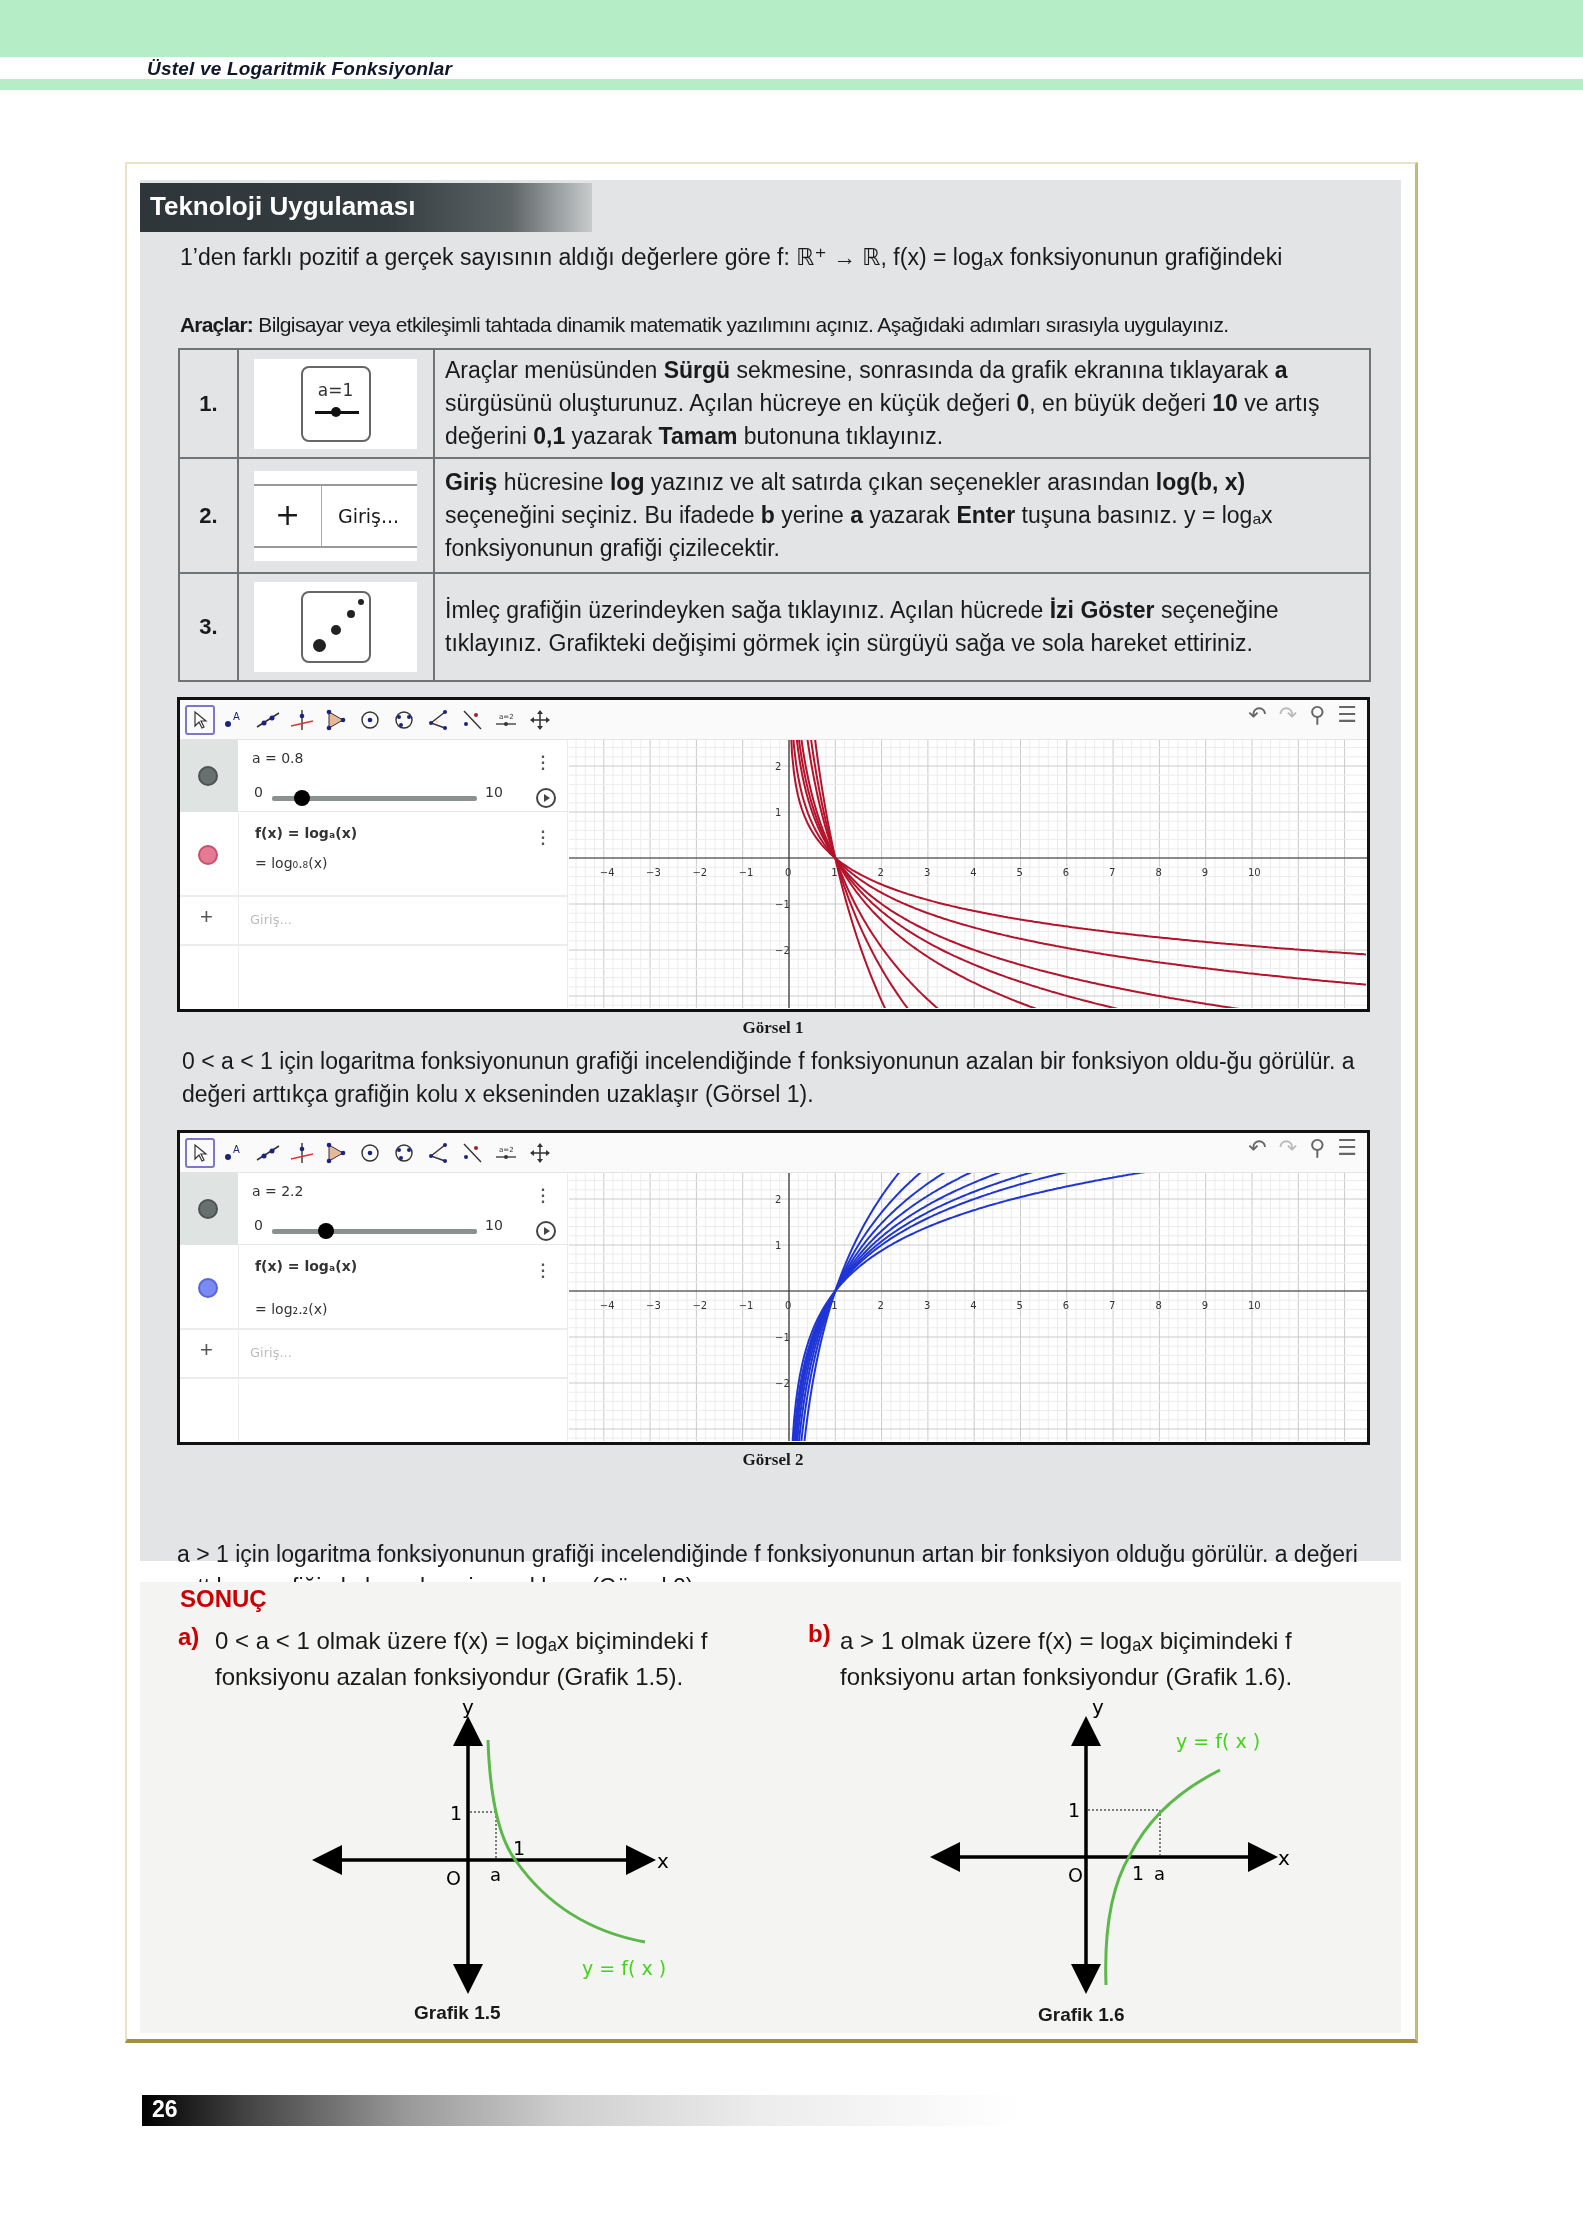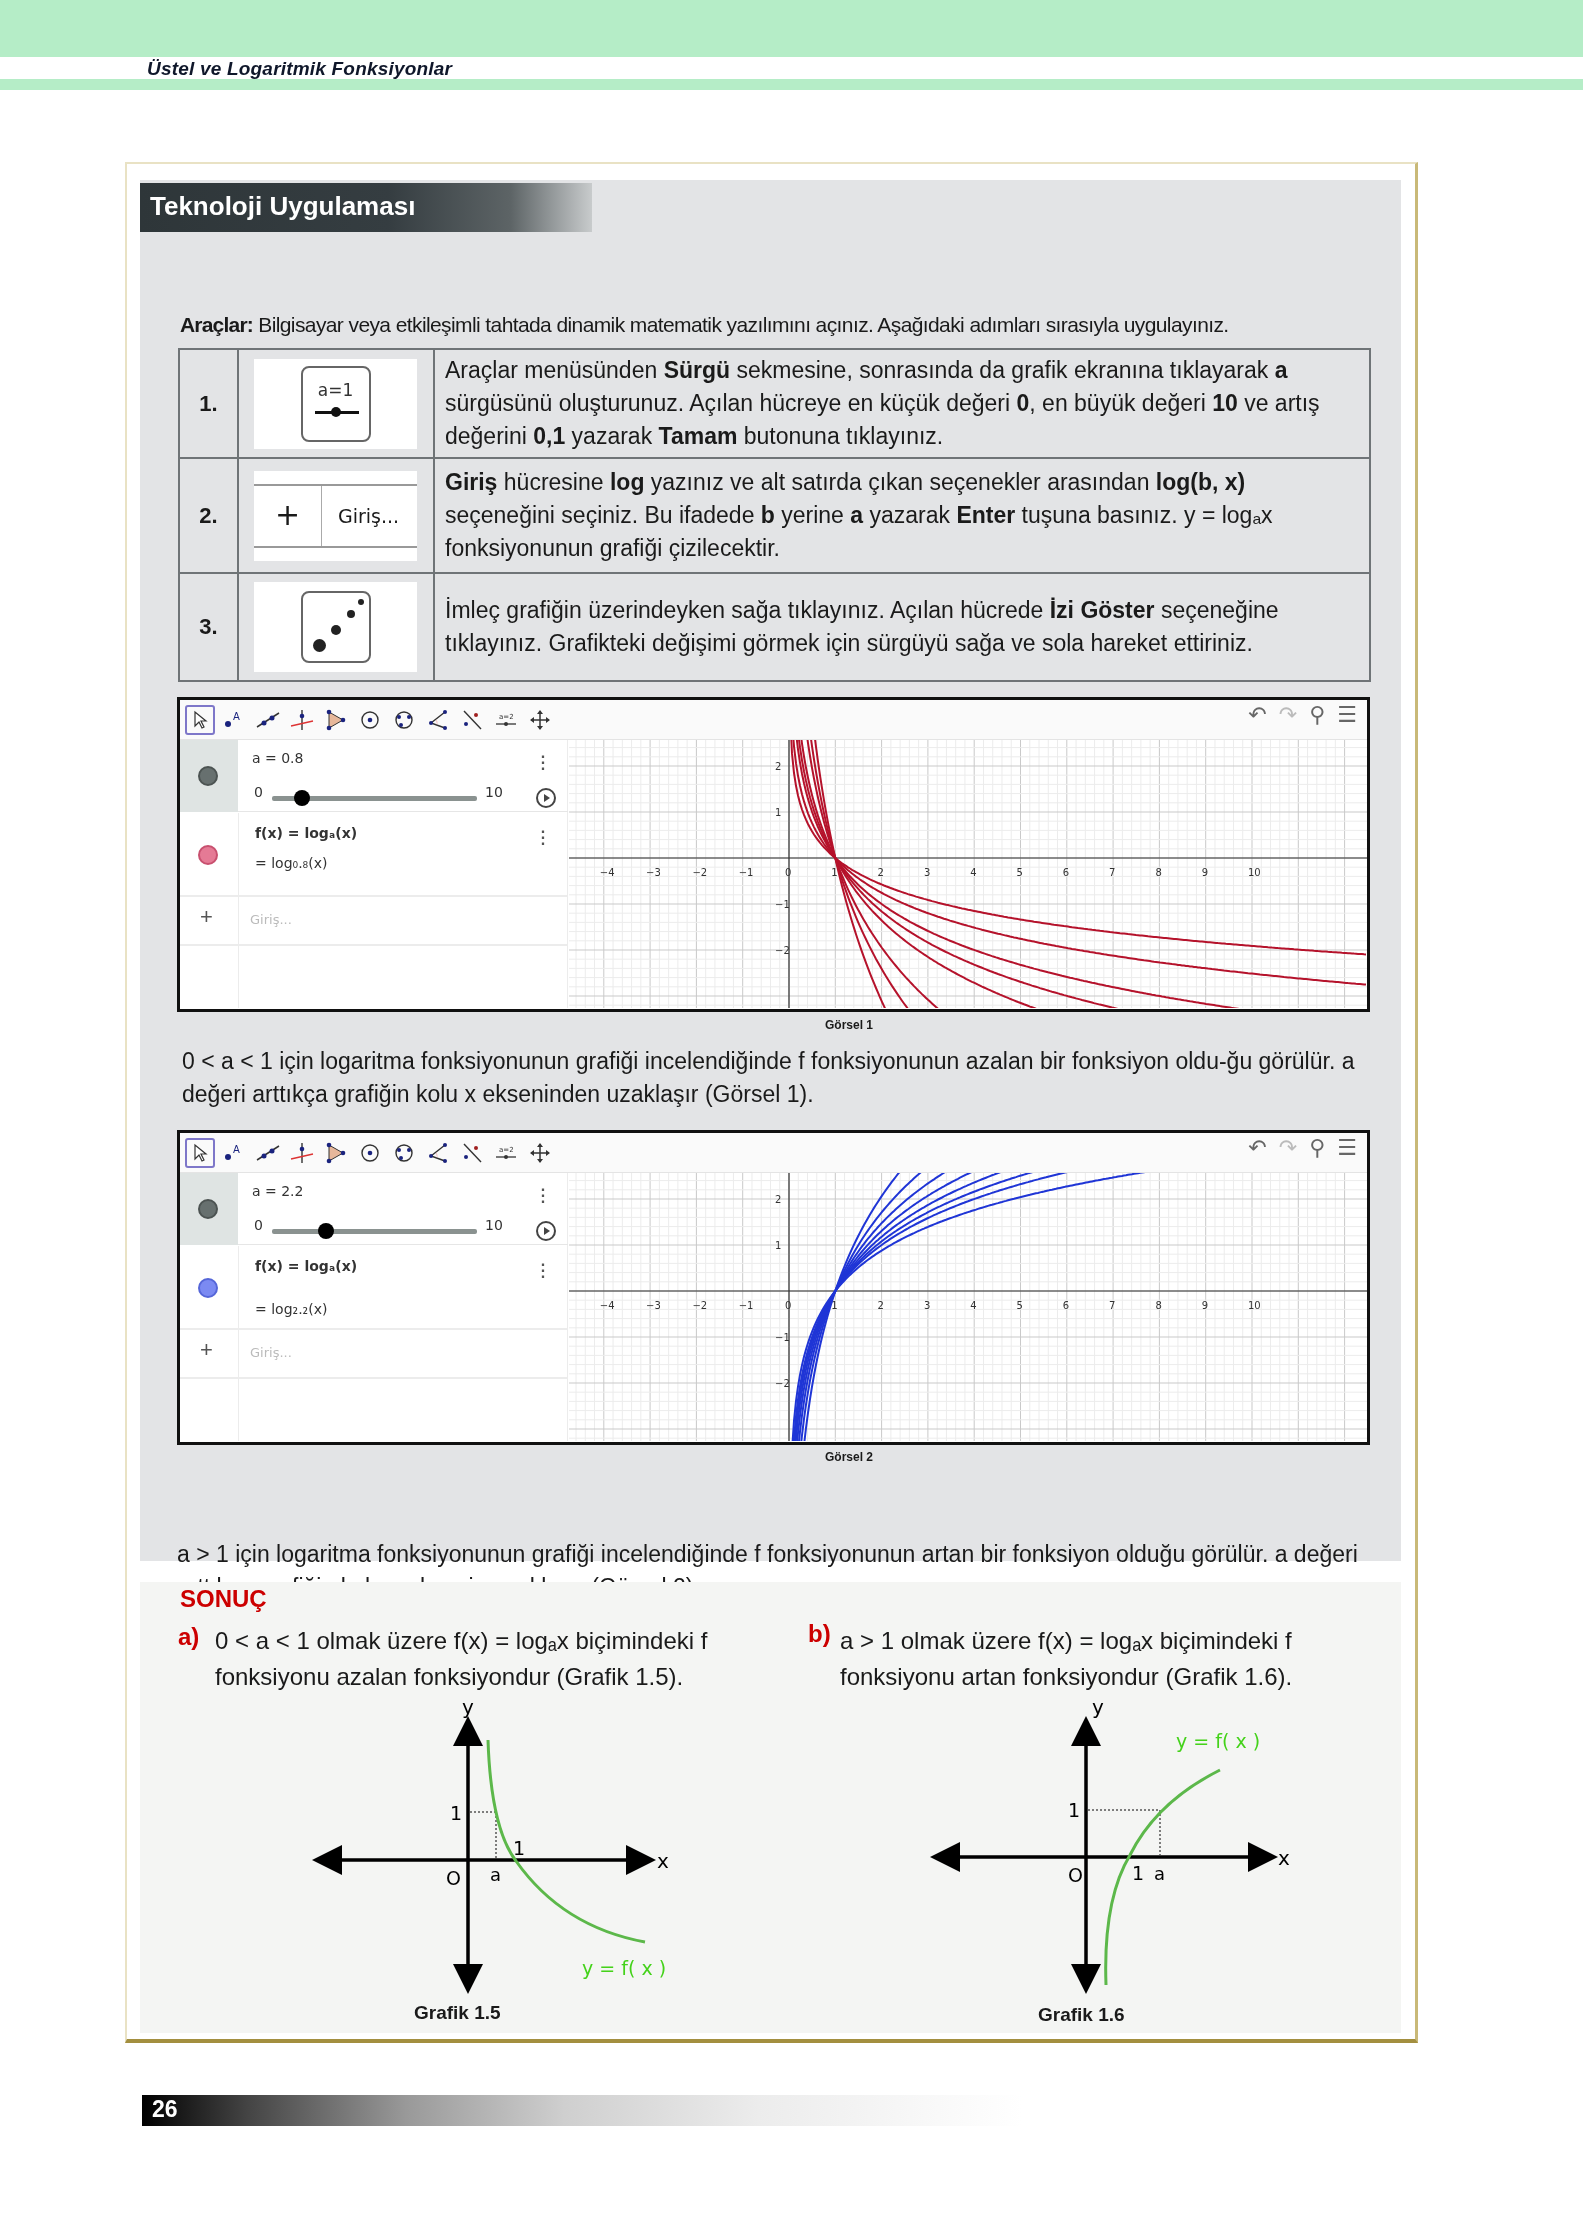--- a/index.html
+++ b/index.html
@@ -42,21 +42,21 @@
   .alg-vline { position: absolute; left: 58px; top: 73px; width: 1px; height: 195px; background: #ececec; }
   .alg-text { position: absolute; font-size: 14px; color: #333; font-family: "DejaVu Sans", sans-serif; }
   .alg-slider-track { position: absolute; left: 92px; top: 56px; width: 205px; height: 5px; background: #8a9290; border-radius: 2px; }
   .alg-slider-knob { position: absolute; width: 16px; height: 16px; border-radius: 50%; background: #000; top: 50px; }
   .kebab { position: absolute; right: 22px; font-size: 16px; font-weight: bold; color: #555; line-height: 6px; }
   .play-icon { position: absolute; right: 12px; top: 48px; width: 20px; height: 20px; border: 2px solid #444; border-radius: 50%; }
   .play-icon:after { content: ""; position: absolute; left: 6px; top: 4px; border-left: 6px solid #444; border-top: 4px solid transparent; border-bottom: 4px solid transparent; }
   .gg-graph { position: absolute; left: 389px; top: 40px; width: 798px; height: 268px; }
   .gg-topicons { position: absolute; right: 10px; top: 5px; display: flex; gap: 12px; font-size: 22px; color: #666; }
 
-  .caption { font-size: 12px; font-weight: bold; text-align: right; width: 200px; }
+  .caption { font-size: 17px; font-weight: bold; text-align: center; width: 200px; font-family: Liberation Serif, serif; }
   #cap1 { left: 673px; top: 1018px; }
   #cap2 { left: 673px; top: 1450px; }
   #obs1 { left: 182px; top: 1045px; width: 1200px; }
   #obs2 { left: 177px; top: 1538px; width: 1210px; }
 
   #sonuc-panel { left: 140px; top: 1582px; width: 1261px; height: 451px; background: #f4f5f3; }
   #sonuc-title { left: 180px; top: 1585px; font-size: 24px; font-weight: bold; color: #cc0000; }
   .sonuc-label { font-size: 24px; font-weight: bold; color: #cc0000; }
   #sa-label { left: 178px; top: 1623px; }
   #sb-label { left: 808px; top: 1620px; }
@@ -74,20 +74,21 @@
 
 <div class="abs" id="top-band"></div>
 <div class="abs" id="header-title">Üstel ve Logaritmik  Fonksiyonlar</div>
 <div class="abs" id="header-line"></div>
 
 <div class="abs" id="frame"></div>
 <div class="abs" id="gray-panel"></div>
 <div class="abs" id="title-bar">Teknoloji Uygulaması</div>
 
 <div class="abs para" id="intro">
+  <div>1’den farklı pozitif a gerçek sayısının aldığı değerlere göre f: ℝ⁺ → ℝ, f(x) = logₐx fonksiyonunun grafiğindeki</div>
 </div>
 <div class="abs para" id="yonerge"><b>Araçlar:</b><span> Bilgisayar veya etkileşimli tahtada dinamik matematik yazılımını açınız. Aşağıdaki adımları sırasıyla uygulayınız.</span></div>
 
 <table class="abs" id="steps">
   <tbody>
       <tr style="height:107px">
     <td class="step-num">1.</td>
     <td class="step-icon">
       <div class="icon-box">
         <div class="icon-inner" style="height:76px">

